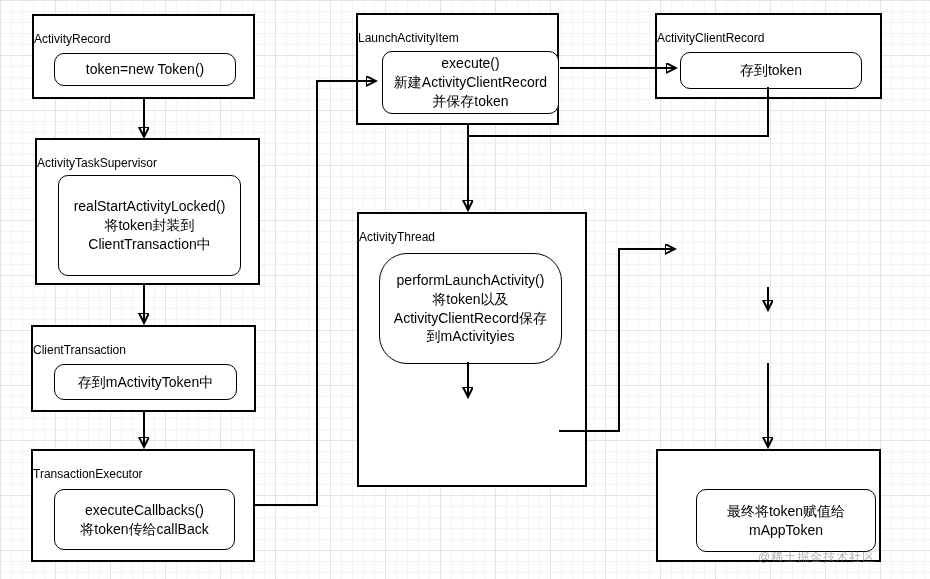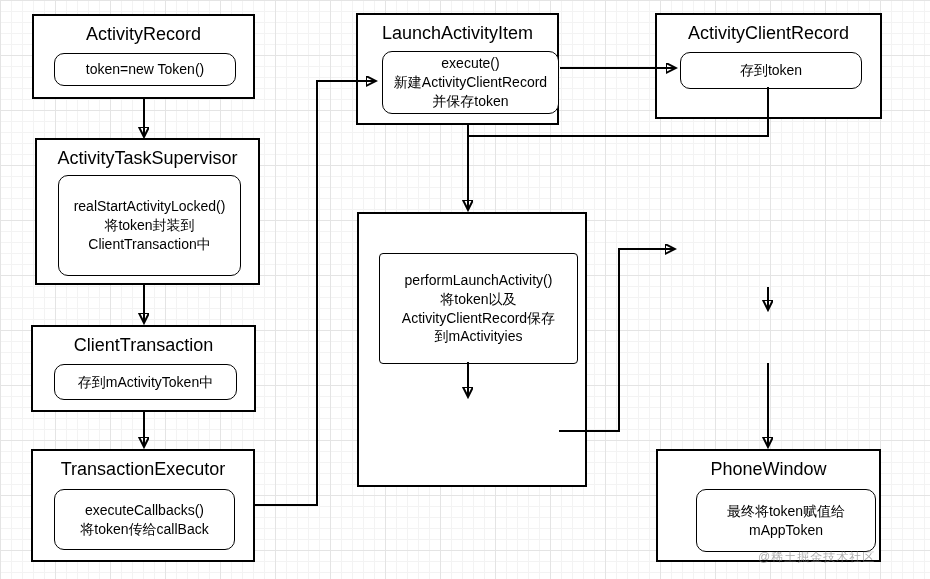--- a/index.html
+++ b/index.html
@@ -17,23 +17,23 @@
       linear-gradient(90deg, #f3f3f3 1px, transparent 1px);
     background-size:55px 55px,55px 55px,11px 11px,11px 11px;
   }
   .node{
     position:absolute;
     background:#fff;
     border:2px solid #000;
     box-sizing:border-box;
   }
   .node-title{
-    margin-top:8px;
-    text-align:center;
-    font-size:18px;
+    margin-top:16px;
+    text-align:left;
+    font-size:12px;
     line-height:1.2;
   }
   .inner{
     position:absolute;
     box-sizing:border-box;
     border:1.8px solid #000;
     border-radius:10px;
     background:#fff;
     display:flex;
     align-items:center;
@@ -90,34 +90,34 @@
   </div>
 
   <div class="node" style="left:356px;top:13px;width:203px;height:112px">
     <div class="node-title">LaunchActivityItem</div>
     <div class="inner" style="left:24px;top:36px;width:177px;height:63px">execute()
 新建ActivityClientRecord
 并保存token</div>
   </div>
 
   <div class="node" style="left:357px;top:212px;width:230px;height:275px">
-    <div class="inner" style="left:20px;top:39px;width:199px;height:111px;border-radius:4px">performLaunchActivity()
+    <div class="node-title">ActivityThread</div>
+    <div class="inner" style="left:20px;top:39px;width:183px;height:111px;border-radius:28px">performLaunchActivity()
 将token以及
 ActivityClientRecord保存
 到mActivityies</div>
   </div>
 
-  <div class="node" style="left:655px;top:13px;width:227px;height:106px">
+  <div class="node" style="left:655px;top:13px;width:227px;height:86px">
     <div class="node-title">ActivityClientRecord</div>
     <div class="inner" style="left:23px;top:37px;width:182px;height:37px">存到token</div>
   </div>
 
 
   <div class="node" style="left:656px;top:449px;width:225px;height:113px">
-    <div class="node-title">PhoneWindow</div>
     <div class="inner" style="left:38px;top:38px;width:180px;height:63px">最终将token赋值给
 mAppToken</div>
   </div>
 
   <svg id="connectors" width="930" height="579">
     <defs>
       <marker id="arrow" markerUnits="userSpaceOnUse" markerWidth="12" markerHeight="12" refX="10" refY="5" orient="auto">
         <path d="M0,0 L10,5 L0,10 z" fill="#000" stroke="none"></path>
       </marker>
     </defs>

